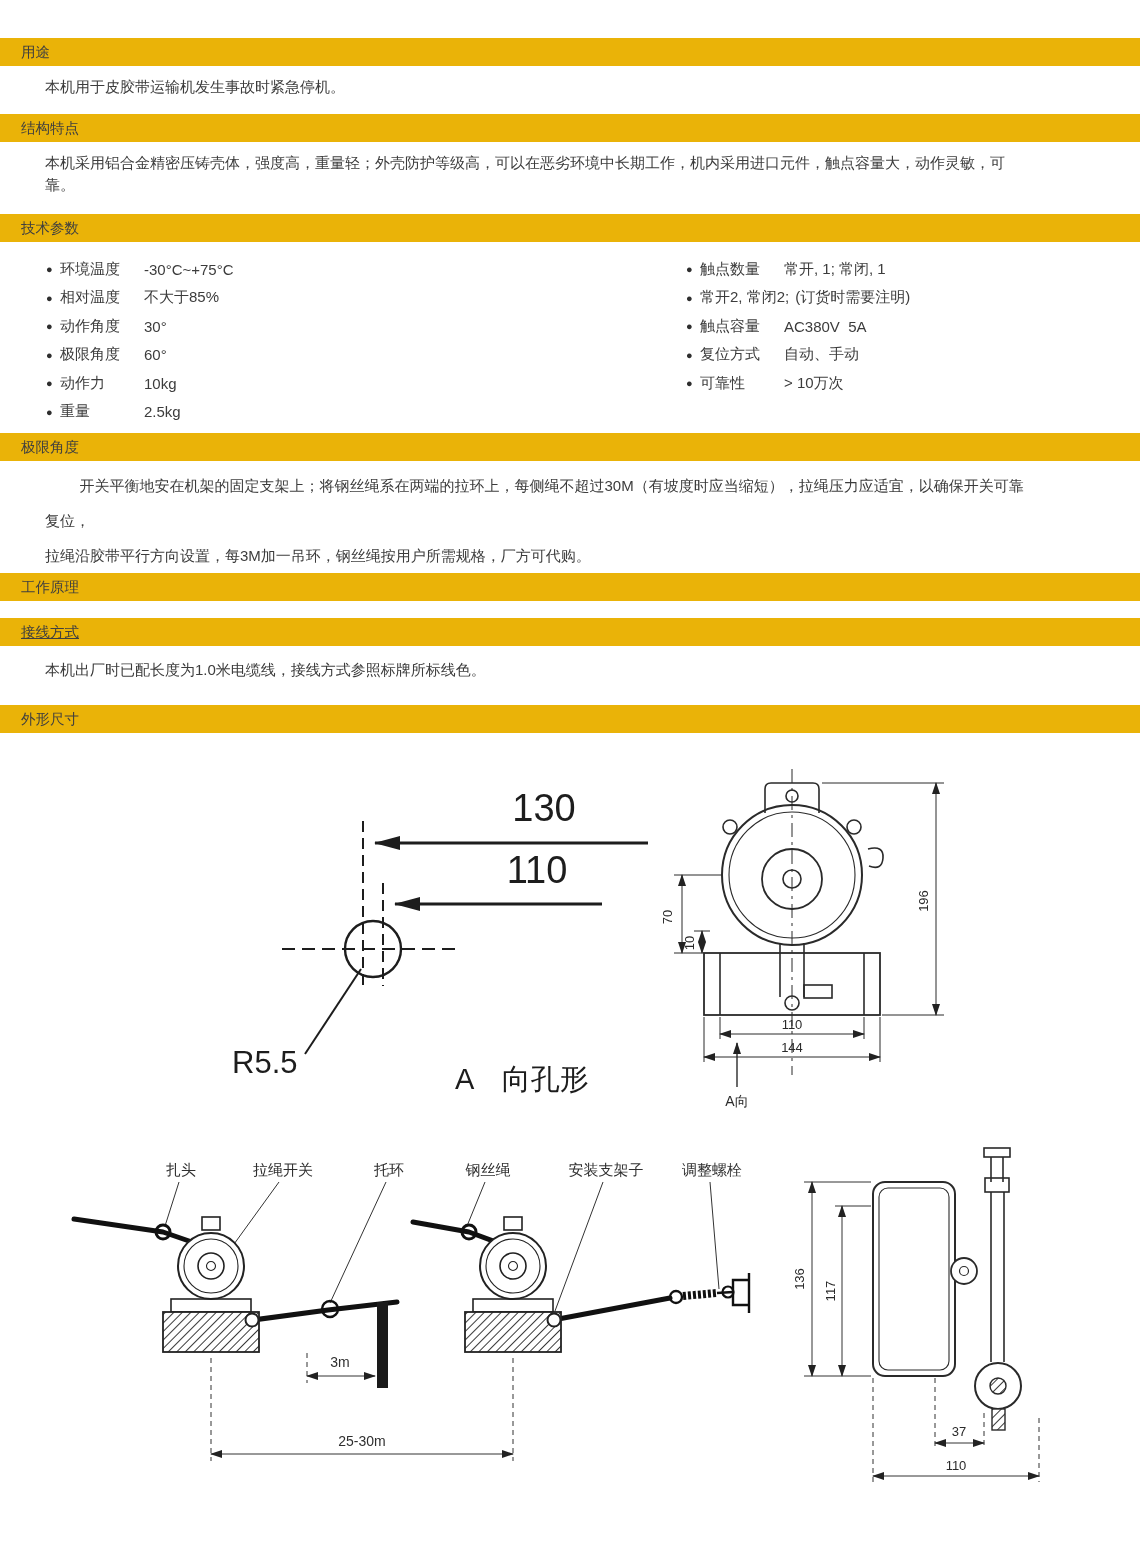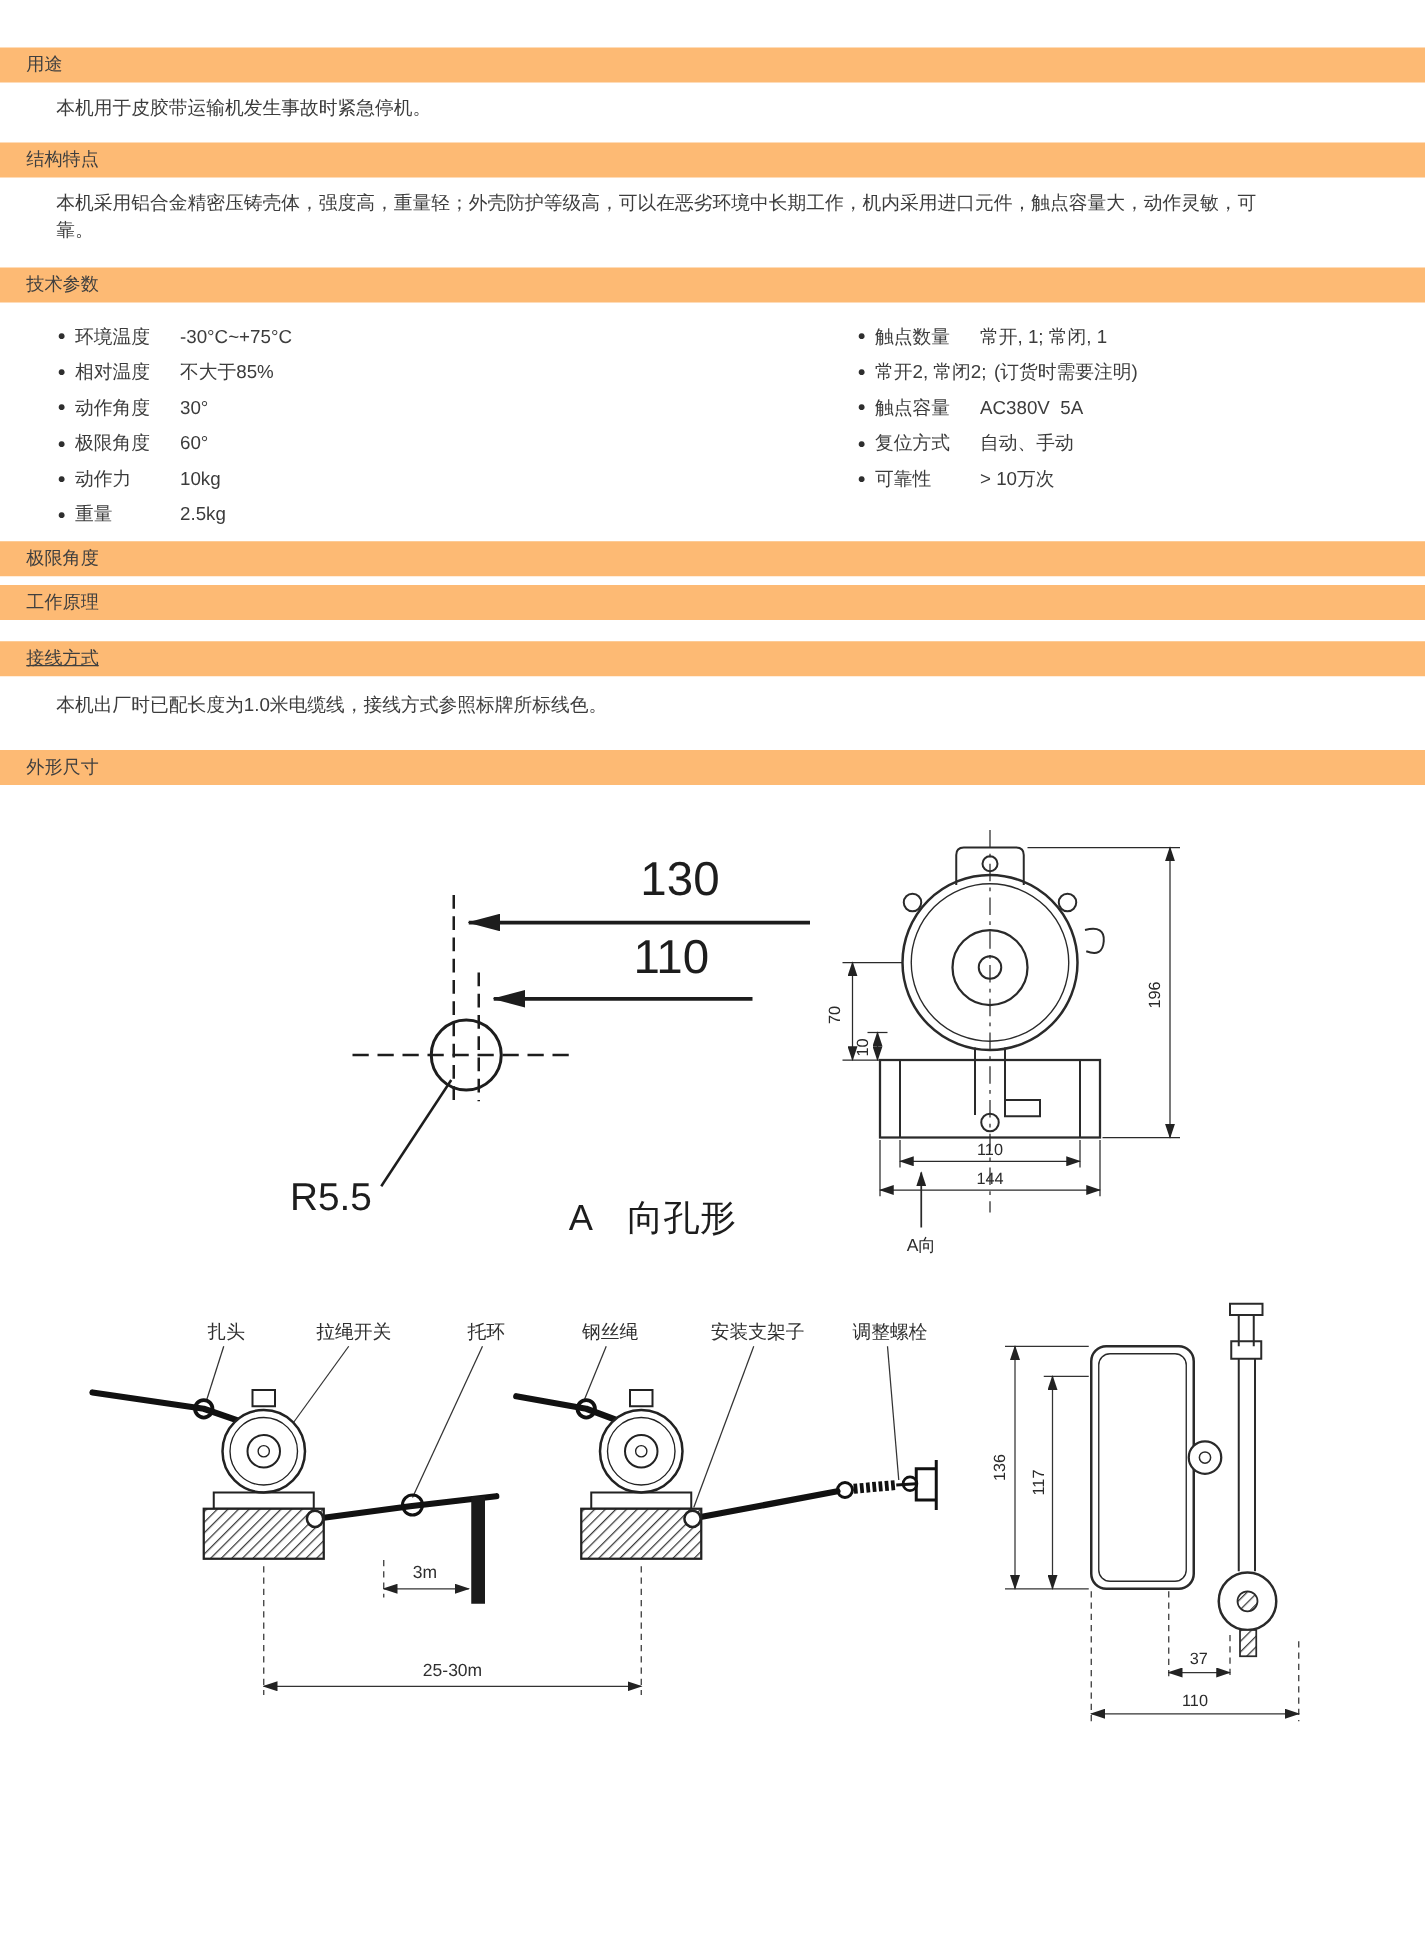--- a/index.html
+++ b/index.html
@@ -7,21 +7,21 @@
     width: 1140px;
     height: 1552px;
     background: #ffffff;
     font-family: "Liberation Sans", "DejaVu Sans", sans-serif;
     color: #3c3c3c;
     font-size: 15px;
     position: relative;
     overflow: hidden;
   }
   .sec-header {
-    background: #fdba74;
+    background: #eab308;
     height: 28px;
     line-height: 28px;
     padding-left: 21px;
     font-size: 14.5px;
     color: #3f3f3f;
   }
   .para { margin: 10px 0 0 45px; width: 975px; line-height: 22px; }
   .para2 { margin: 7px 0 0 45px; width: 985px; line-height: 35px; }
   .ln-ind2 { text-indent: 2.3em; }
   .ln-ind1 { text-indent: 1.2em; }
@@ -120,20 +120,22 @@
       <span class="plabel">可靠性</span>
       <span class="pvalue">&gt; 10万次</span>
     </div>
   </div>
 </div>
 
 <div class="sec-header mt-install">
   <span>极限角度</span>
 </div>
 <div class="para2">
+  <div class="ln-ind2">开关平衡地安在机架的固定支架上；将钢丝绳系在两端的拉环上，每侧绳不超过30M（有坡度时应当缩短），拉绳压力应适宜，以确保开关可靠复位，</div>
+  <div>拉绳沿胶带平行方向设置，每3M加一吊环，钢丝绳按用户所需规格，厂方可代购。</div>
 </div>
 
 <div class="sec-header mt-principle">
   <span>工作原理</span>
 </div>
 <div class="para2">
 </div>
 
 <div class="sec-header mt-wiring">
   <span>接线方式</span>

